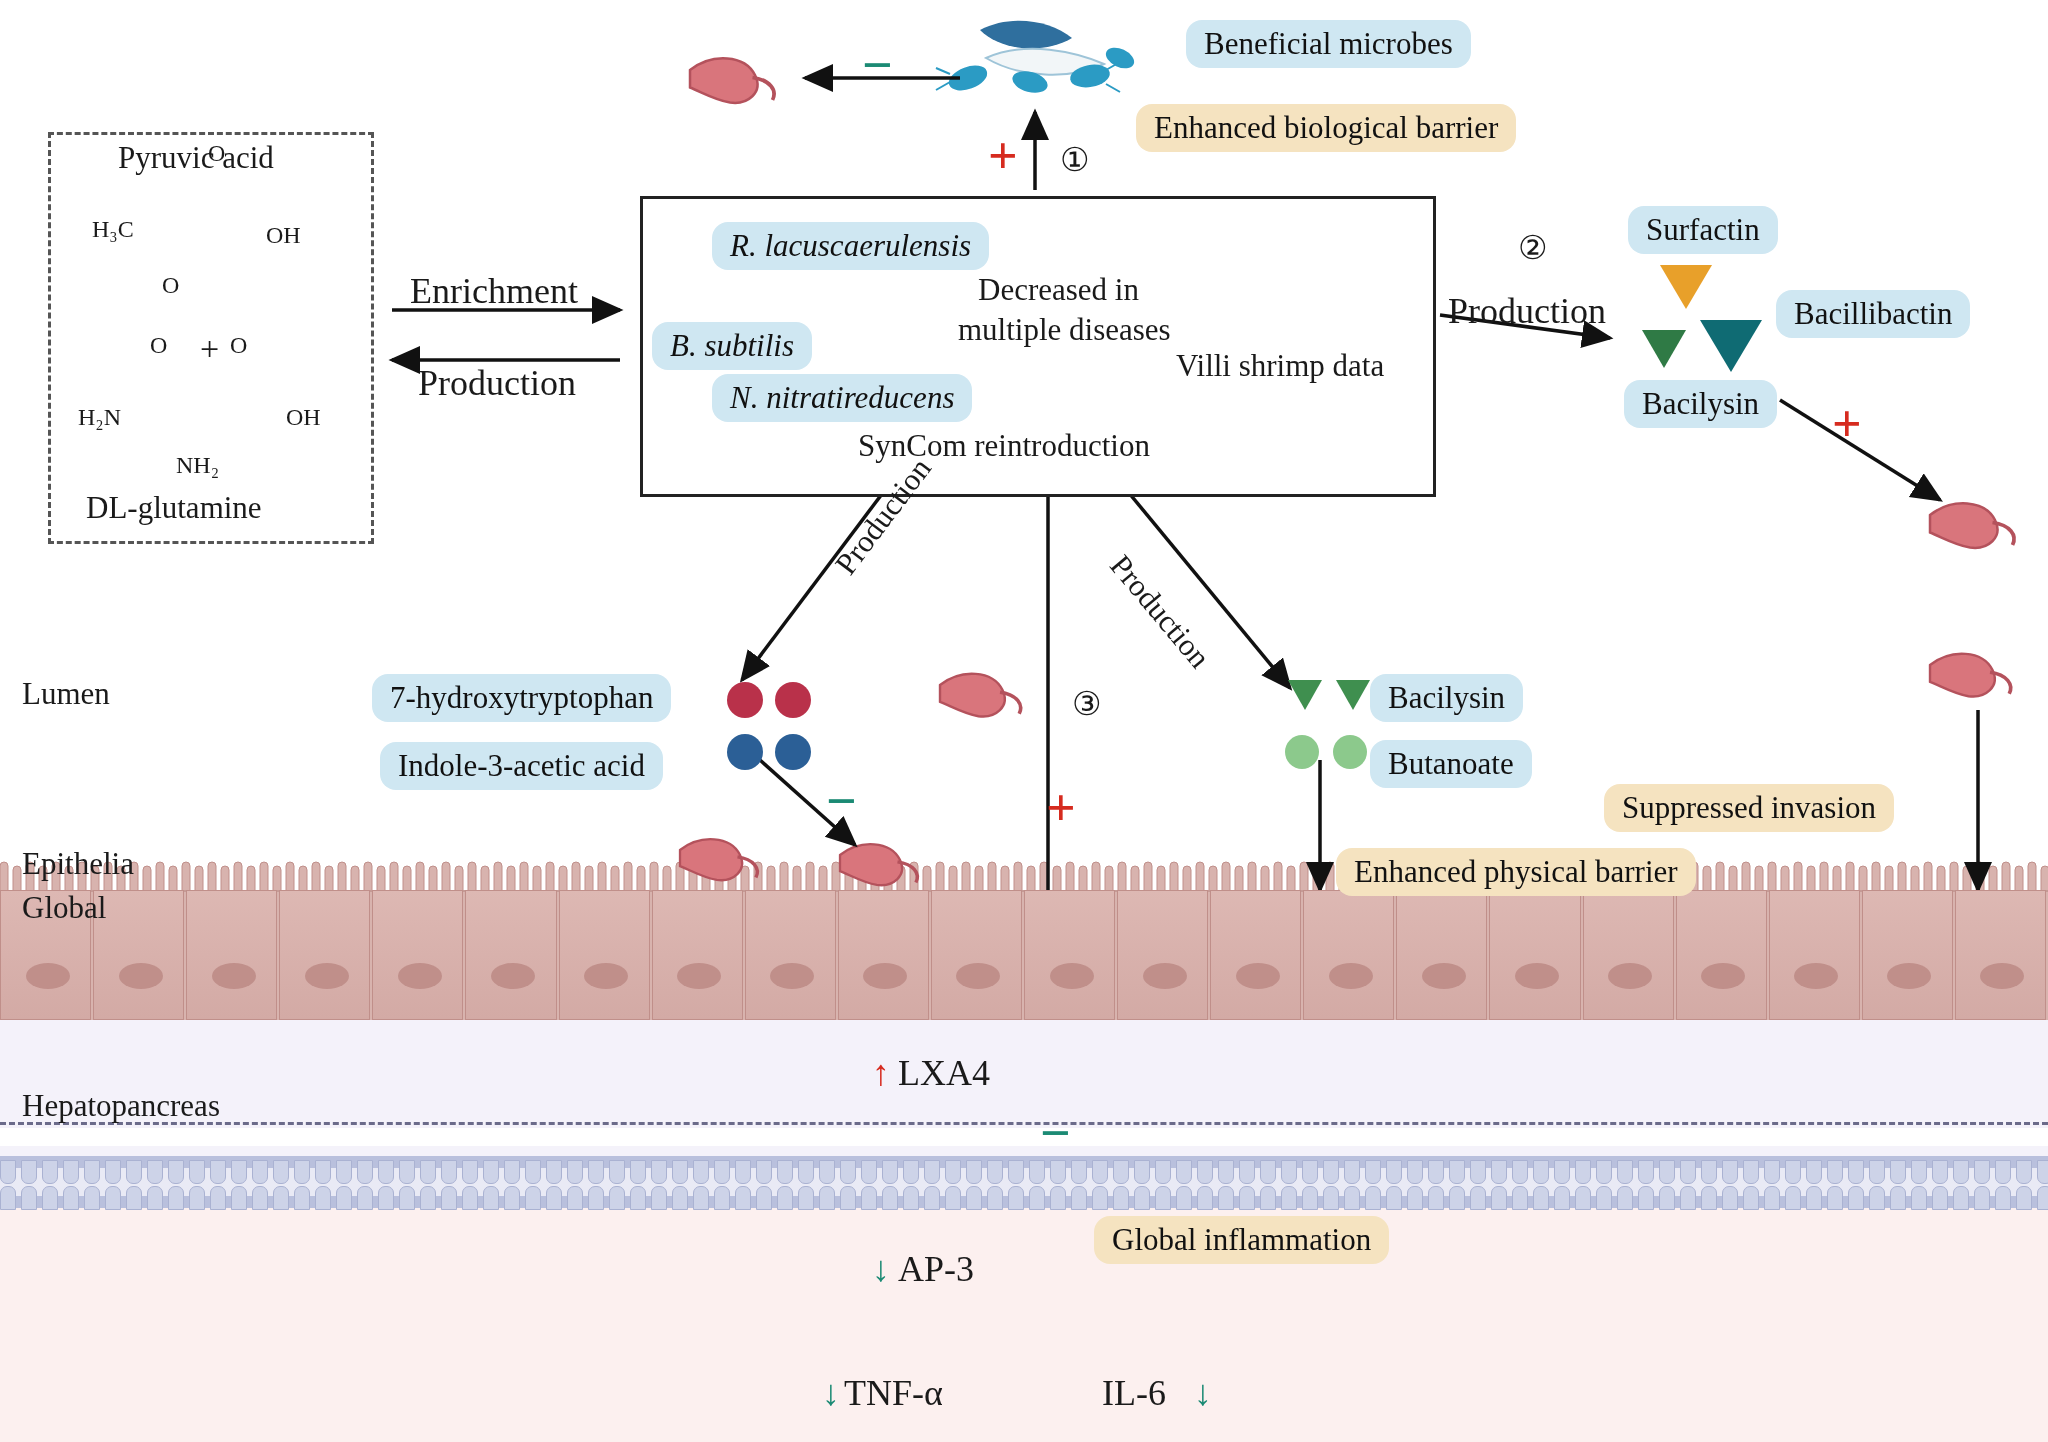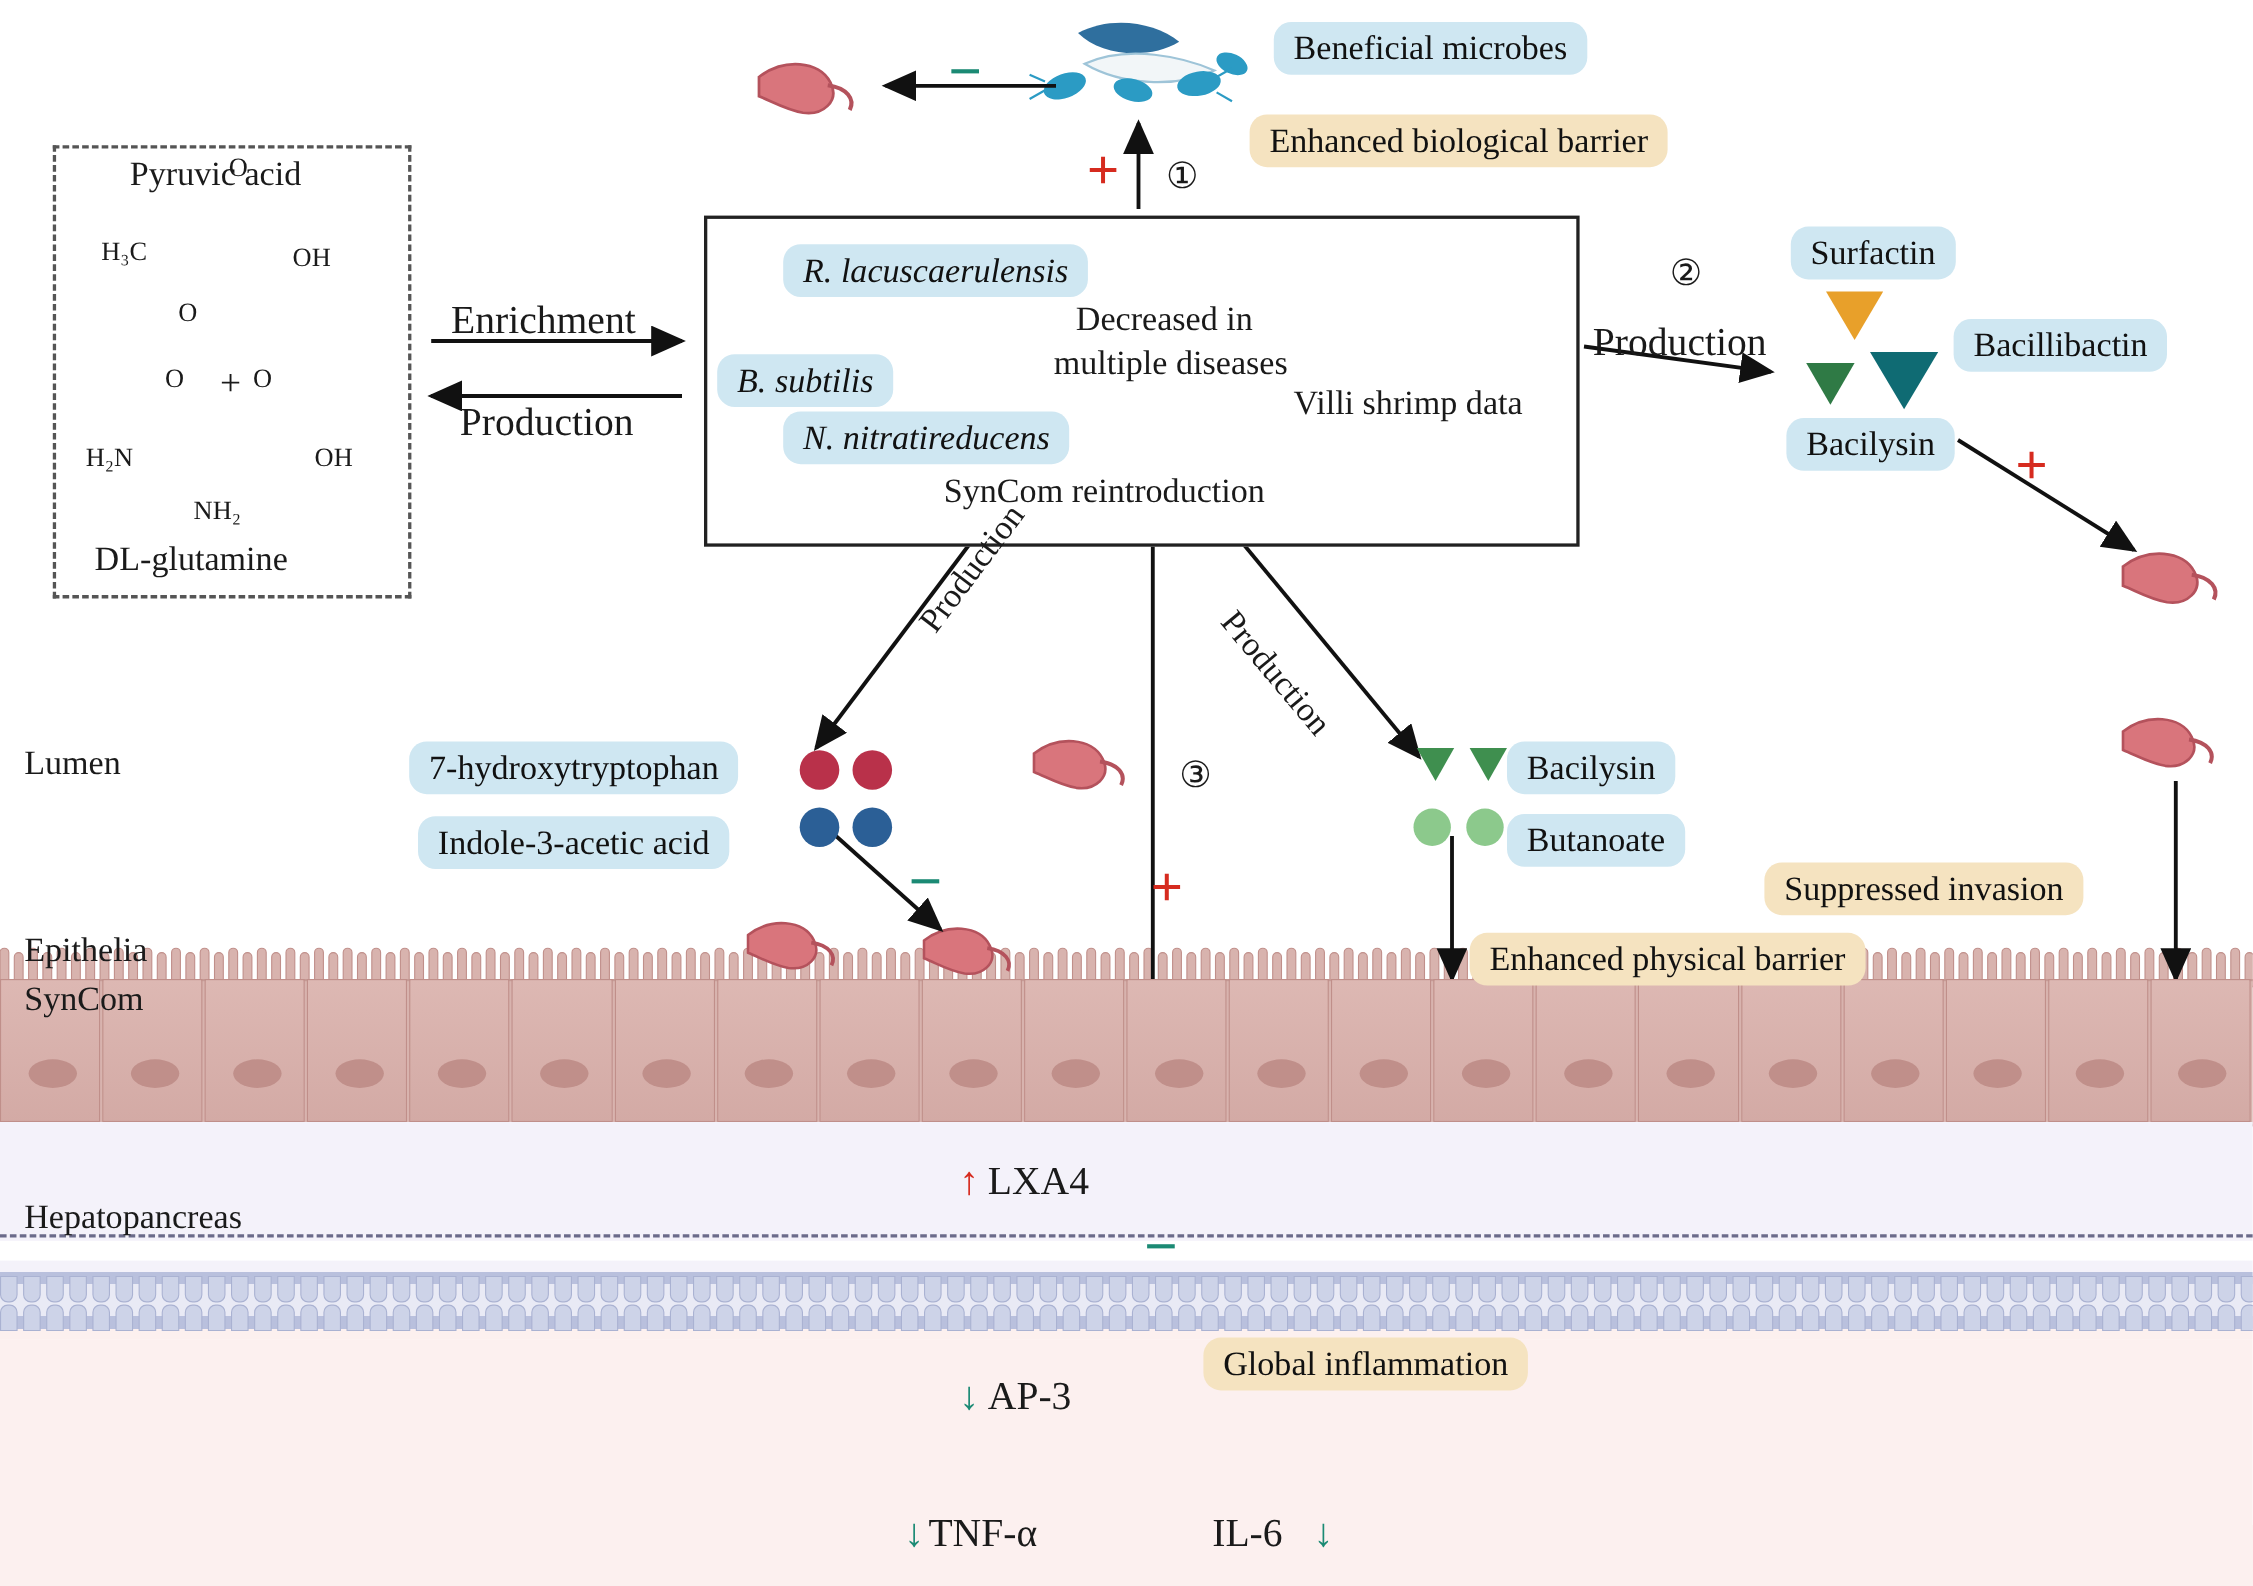--- a/index.html
+++ b/index.html
@@ -675,39 +675,39 @@
 
 <div class="pill ital" style="left:712px;top:222px;">R. lacuscaerulensis</div>
 <div class="pill ital" style="left:652px;top:322px;">B. subtilis</div>
 <div class="pill ital" style="left:712px;top:374px;">N. nitratireducens</div>
 
 <div class="plain" style="left:978px;top:272px;font-size:31px;">Decreased in</div>
 <div class="plain" style="left:958px;top:312px;font-size:31px;">multiple diseases</div>
 <div class="plain" style="left:1176px;top:348px;font-size:31px;">Villi shrimp data</div>
 <div class="plain" style="left:858px;top:428px;font-size:31px;">SynCom reintroduction</div>
 
-<div class="pill" style="left:1158px;top:20px;">Beneficial microbes</div>
+<div class="pill" style="left:1186px;top:20px;">Beneficial microbes</div>
 <div class="tan" style="left:1136px;top:104px;">Enhanced biological barrier</div>
 <div class="sym-plus" style="left:988px;top:130px;">+</div>
 <div class="sym-minus" style="left:862px;top:38px;">−</div>
 <div class="circnum" style="left:1060px;top:140px;">①</div>
 
 <div class="circnum" style="left:1518px;top:228px;">②</div>
 <div class="plain" style="left:1448px;top:290px;font-size:36px;">Production</div>
 <div class="pill" style="left:1628px;top:206px;">Surfactin</div>
 <div class="pill" style="left:1776px;top:290px;">Bacillibactin</div>
 <div class="pill" style="left:1624px;top:380px;">Bacilysin</div>
 <div class="sym-plus" style="left:1832px;top:398px;">+</div>
 
 <div class="rot-prod" style="left:828px;top:560px;transform:rotate(-53deg);">Production</div>
 <div class="rot-prod" style="left:1130px;top:548px;transform:rotate(50deg);">Production</div>
 
 <div class="side" style="left:22px;top:676px;">Lumen</div>
 <div class="side" style="left:22px;top:846px;">Epithelia</div>
-<div class="side" style="left:22px;top:890px;">SynCom</div>
+<div class="side" style="left:22px;top:890px;">Global</div>
 <div class="side" style="left:22px;top:1088px;">Hepatopancreas</div>
 
 <div class="pill" style="left:372px;top:674px;">7-hydroxytryptophan</div>
 <div class="pill" style="left:380px;top:742px;">Indole-3-acetic acid</div>
 <div class="sym-minus" style="left:826px;top:774px;">−</div>
 
 <div class="circnum" style="left:1072px;top:684px;">③</div>
 <div class="sym-plus" style="left:1046px;top:782px;">+</div>
 
 <div class="pill" style="left:1370px;top:674px;">Bacilysin</div>

